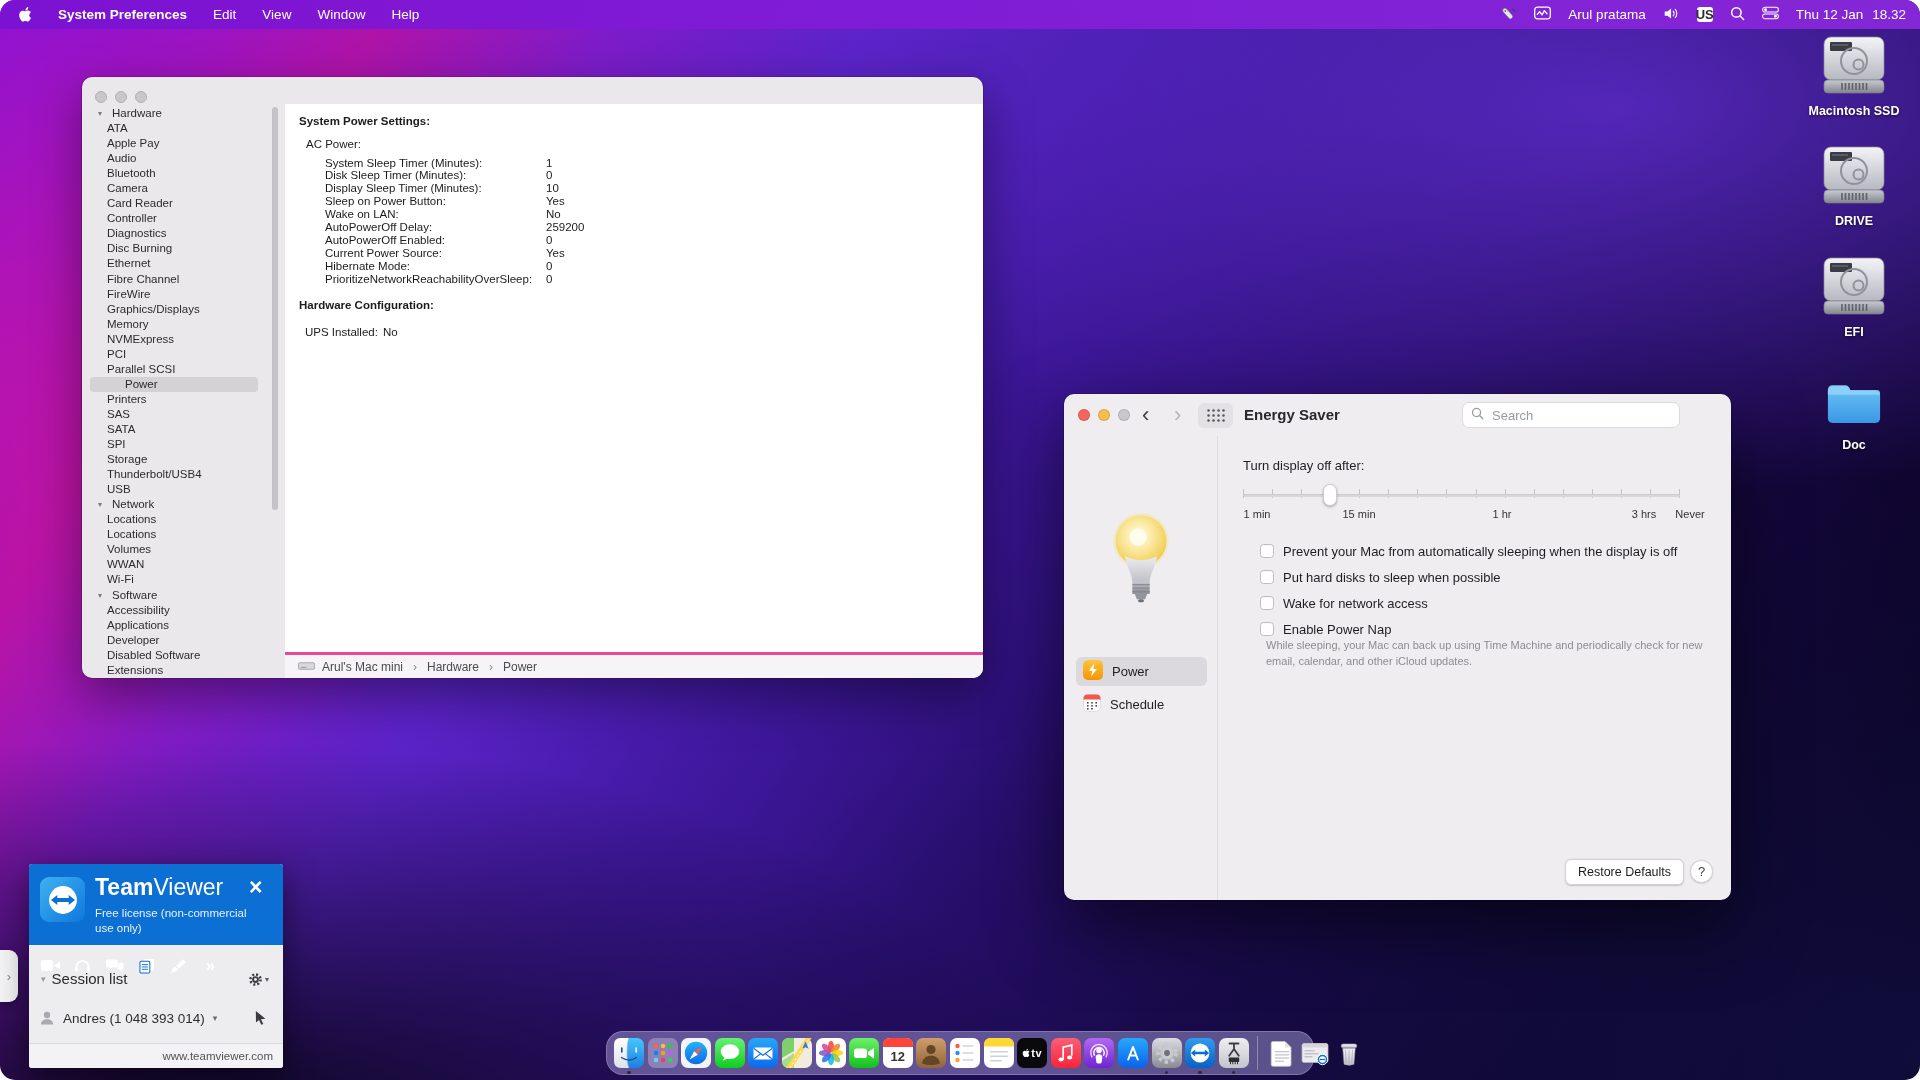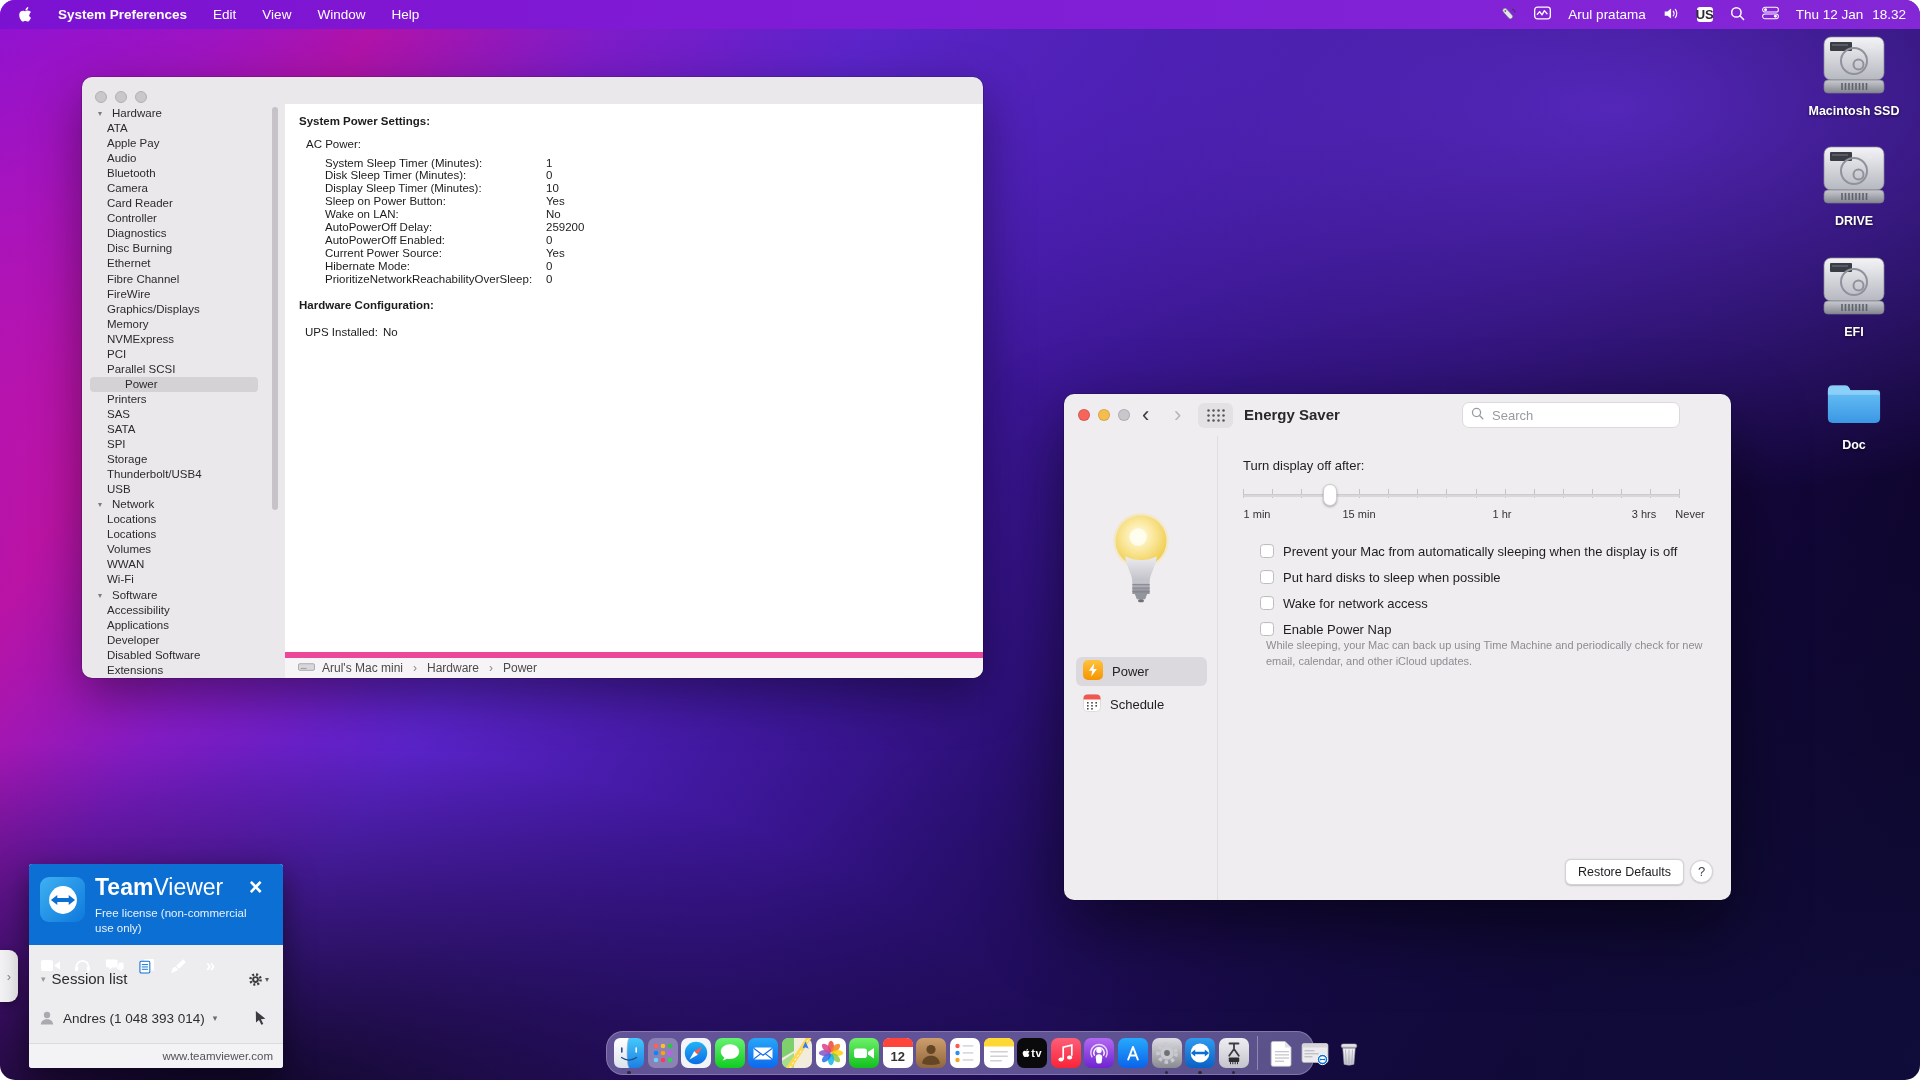--- a/index.html
+++ b/index.html
@@ -37,21 +37,21 @@
   .sr.g{padding-left:16px;}
   .sr .ch{display:inline-block;width:14px;color:#7d7b80;font-size:8px;font-family:"DejaVu Sans",sans-serif;vertical-align:1px;}
   .sr.sel{background:#D4D2D5;border-radius:4px;margin:0 27px 0 8px;padding-left:35px;}
   .mm-scrollbar{position:absolute;left:190px;top:30px;width:6px;height:403px;border-radius:3px;background:#C5C3C8;}
   .mm-content{position:absolute;left:203px;top:27px;right:0;bottom:26px;background:#fff;font-size:11.5px;color:#1b1b1d;}
   .mc-t{position:absolute;font-weight:bold;}
   .mc-line{position:absolute;}
   .mc-rows{position:absolute;left:40px;top:52.5px;}
   .mc-row{display:flex;height:12.9px;line-height:12.9px;}
   .mc-row .l{width:221px;}
-  .mm-status{position:absolute;left:203px;bottom:0;right:0;height:26px;background:#F6F4F7;border-top:6px solid #ec4899;
+  .mm-status{position:absolute;left:203px;bottom:0;right:0;height:26px;background:#F6F4F7;border-top:3px solid #ec4899;
     display:flex;align-items:center;font-size:12px;color:#4c4a4e;padding-left:13px;box-sizing:border-box;gap:7px;}
   .crumb-sep{color:#8a888d;margin:0 3px;}
 
   
   .es-win{position:absolute;left:1064px;top:394px;width:667px;height:506px;border-radius:10px;overflow:hidden;
     background:#F0EDF1;box-shadow:0 28px 70px rgba(0,0,0,.55),0 0 0 .6px rgba(0,0,0,.28);z-index:20;}
   .es-lights{position:absolute;left:14px;top:15px;display:flex;gap:8px;}
   .tl{width:12px;height:12px;border-radius:50%;box-sizing:border-box;border:.5px solid rgba(0,0,0,.12);}
   .tl.r{background:#F5655B}.tl.y{background:#F5BD4F}.tl.g{background:#C9C7CB}
   .es-nav{position:absolute;top:0;height:42px;font-size:22px;display:flex;align-items:center;color:#3e3c40;}

